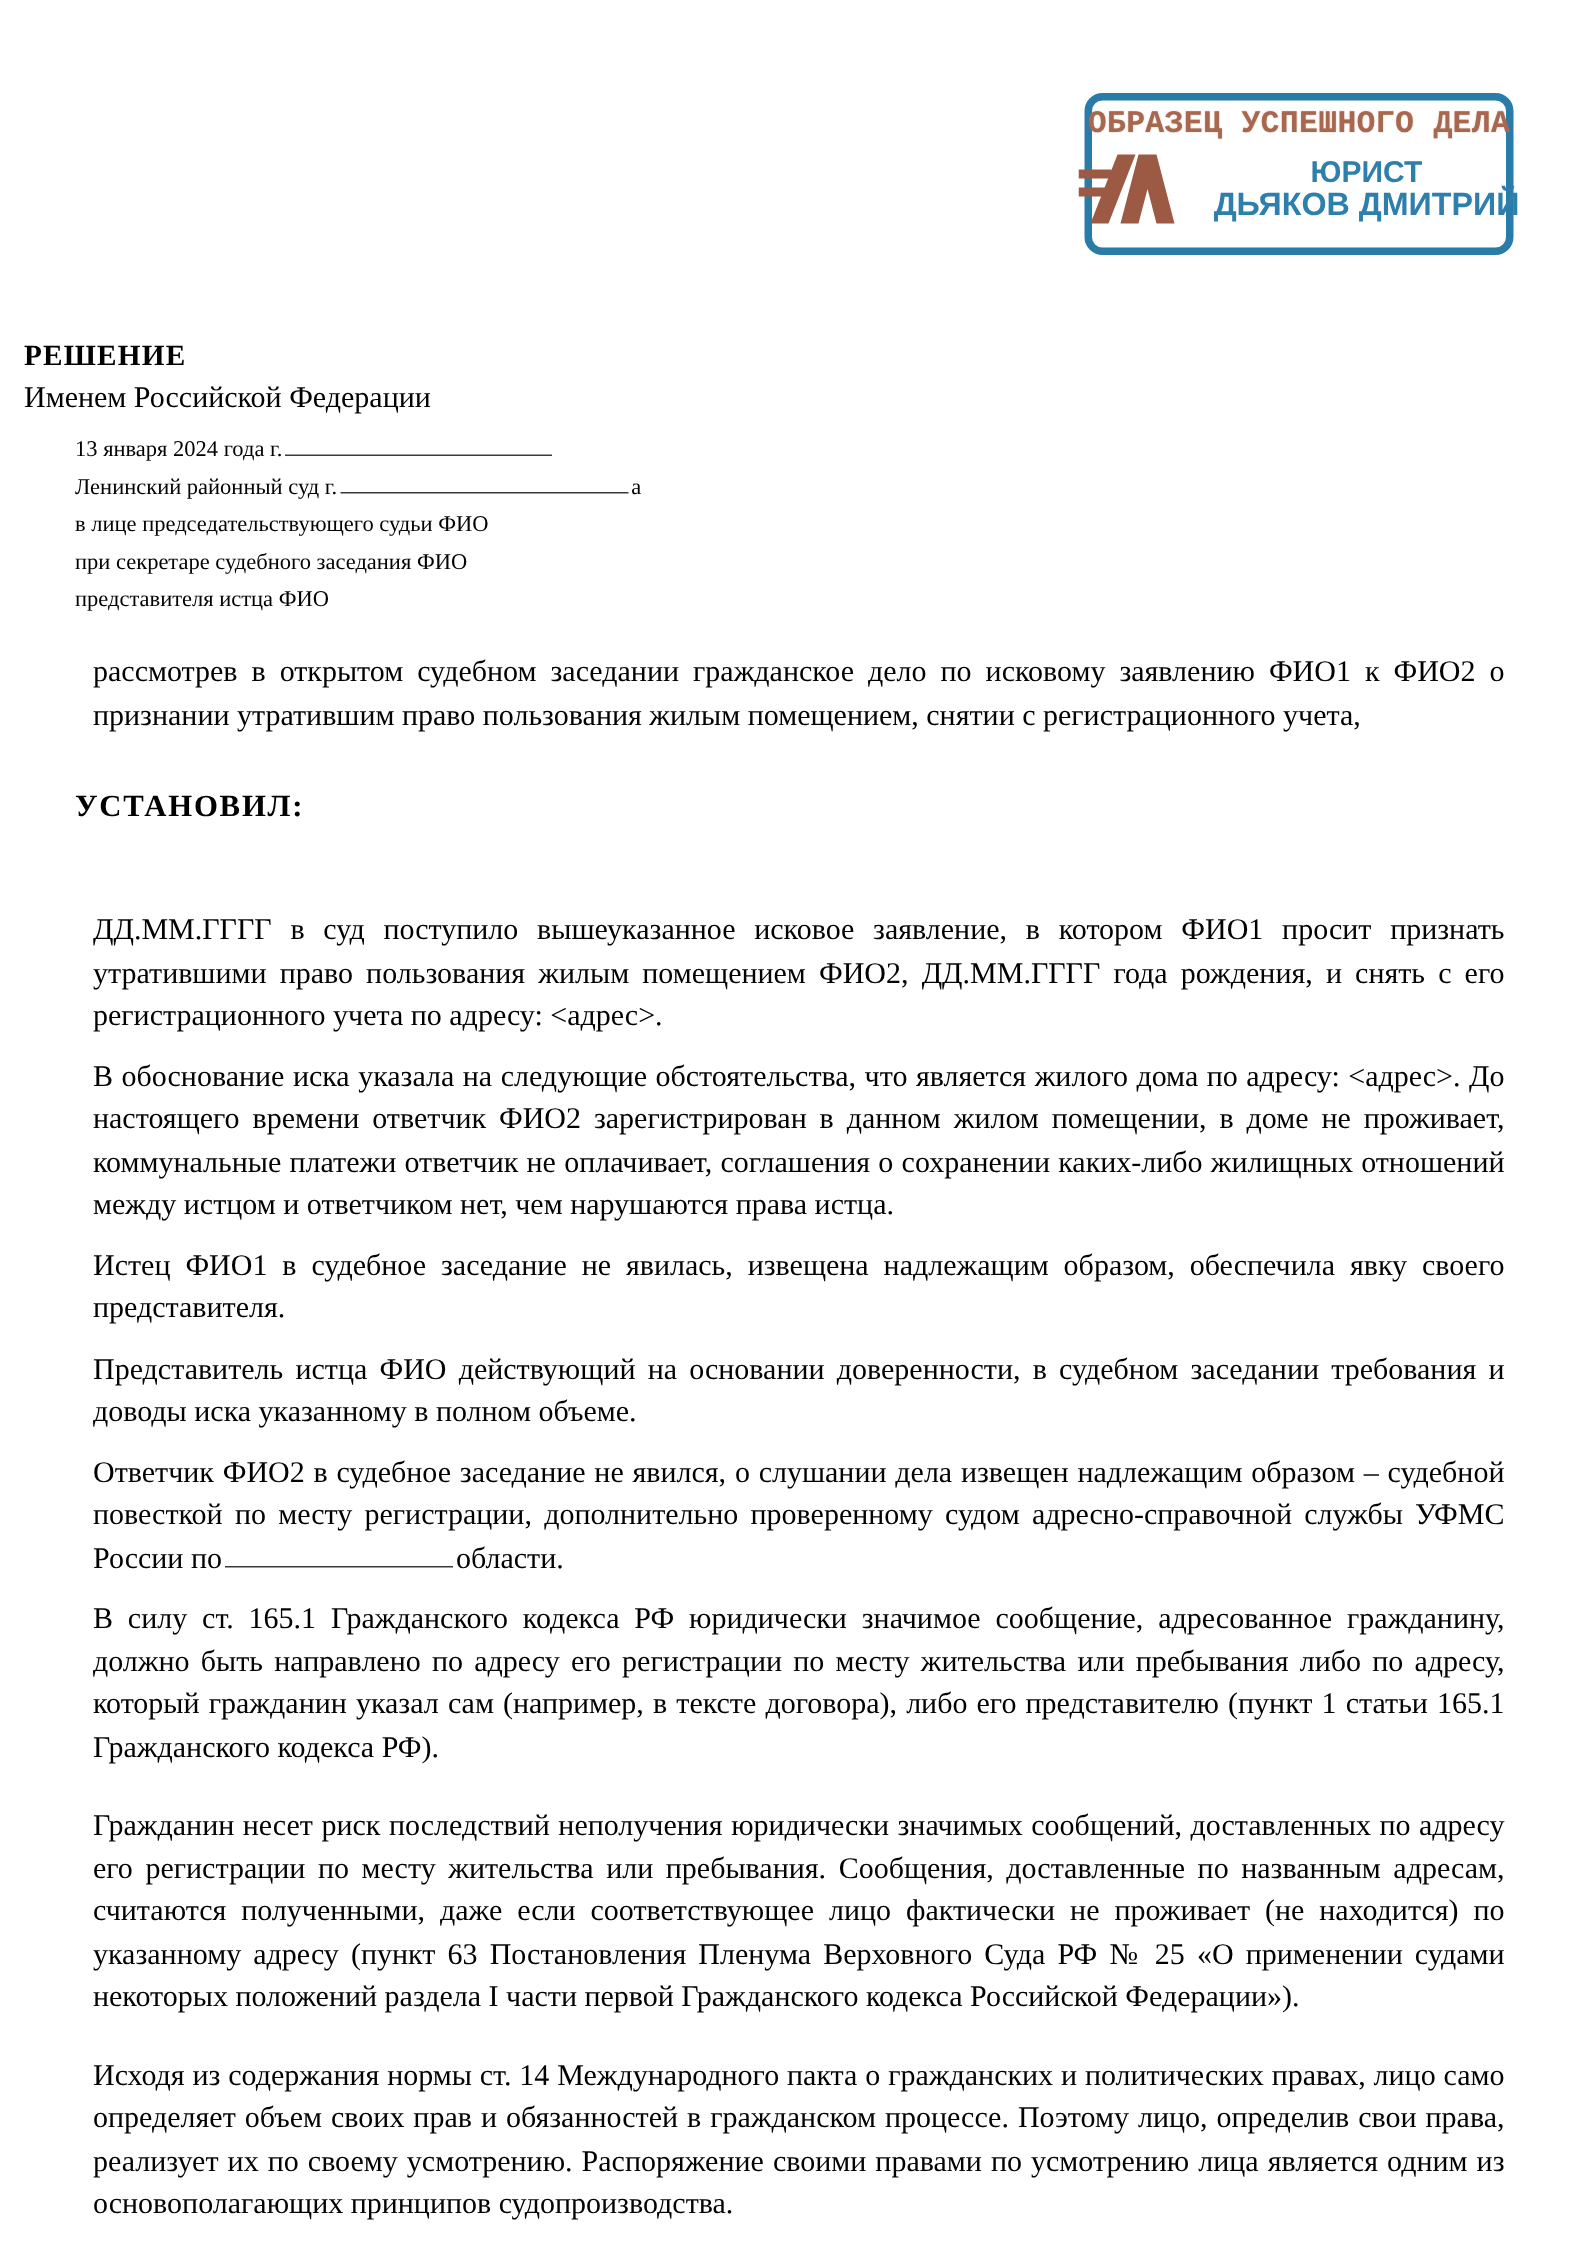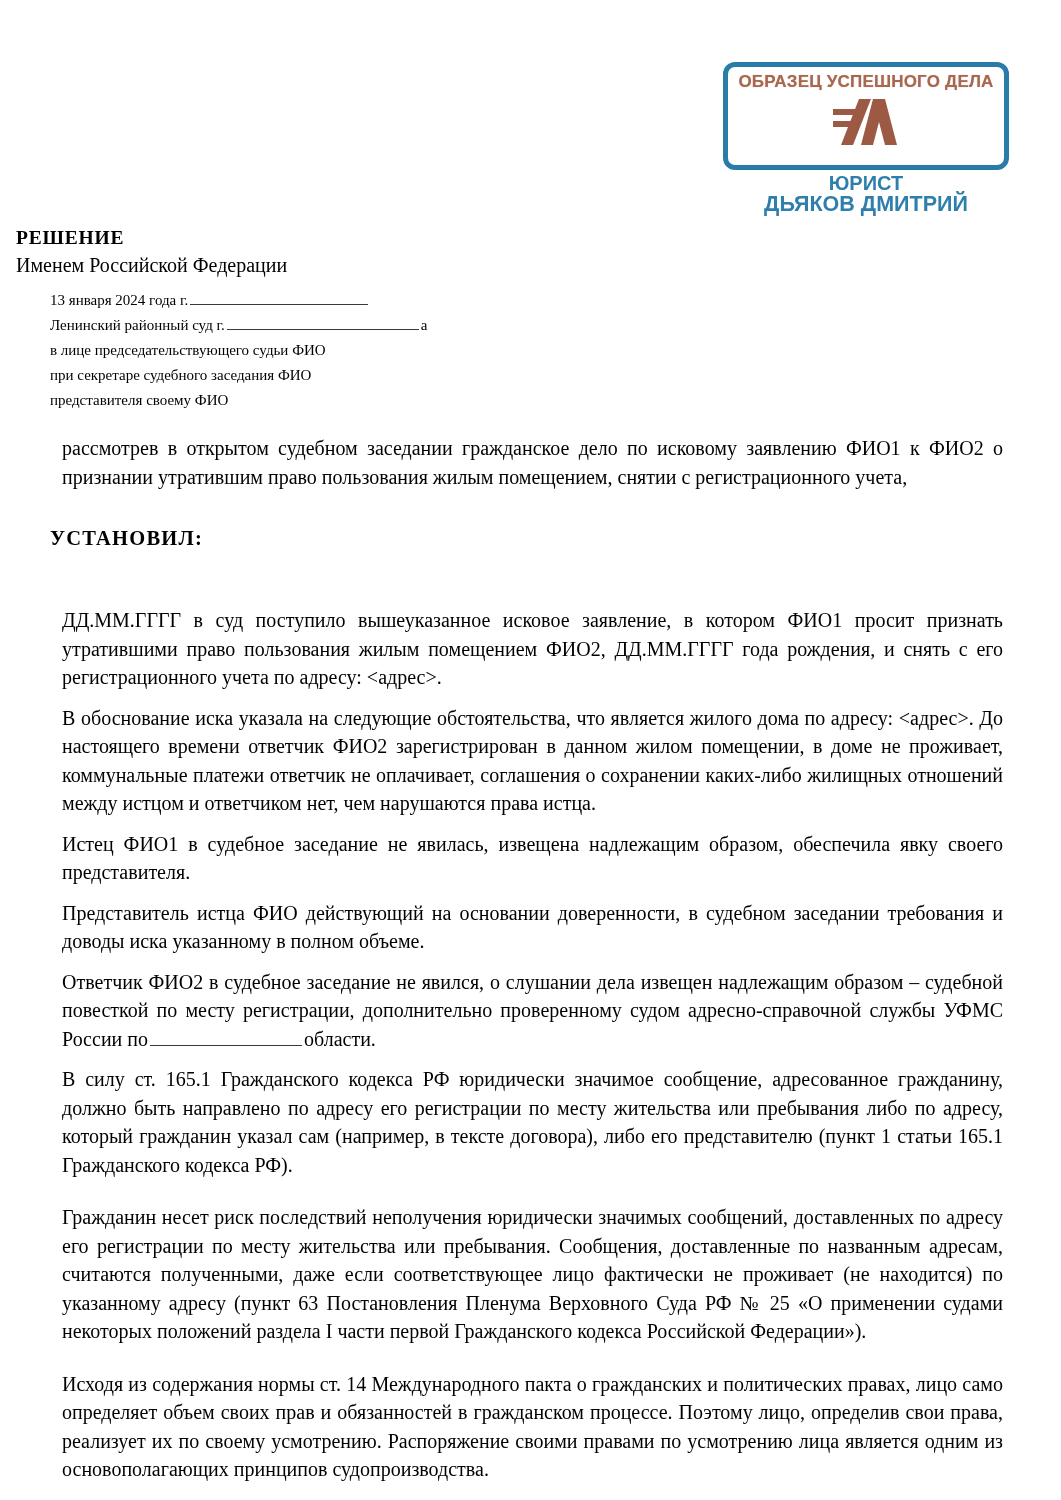--- a/index.html
+++ b/index.html
@@ -35,32 +35,32 @@
     border-radius: 12px;
     background: #ffffff;
     box-sizing: border-box;
     padding: 6px 8px 4px 8px;
     display: flex;
     flex-direction: column;
     align-items: center;
     justify-content: flex-start;
   }
   .stamp-top {
-    font-family: Liberation Sans, sans-serif;
-    font-weight: bold;
-    font-size: 17px;
+    font-family: Liberation Mono, monospace;
+    font-weight: bold;
+    font-size: 21px;
     letter-spacing: 0.2px;
     color: #a8674f;
     white-space: nowrap;
     line-height: 1.05;
     text-shadow: 0 0 1px rgba(168,103,79,0.55);
   }
   .stamp-body {
     display: flex;
-    flex-direction: column;
+    flex-direction: row;
     align-items: center;
     justify-content: center;
     width: 100%;
     margin-top: 4px;
     gap: 24px;
   }
   .stamp-mark {
     width: 66px;
     height: 54px;
     flex: 0 0 auto;
@@ -190,21 +190,21 @@
     <div class="hdr-line">
       <span>13 января 2024 года г.</span><span class="blank-rule rule-w1"></span>
     </div>
 
     <div class="hdr-line">
       <span>Ленинский районный суд г.</span><span class="blank-rule rule-w2"></span><span>а</span>
     </div>
 
     <div class="hdr-line">в лице председательствующего судьи  ФИО</div>
     <div class="hdr-line">при секретаре судебного заседания ФИО</div>
-    <div class="hdr-line">представителя своему ФИО</div>
+    <div class="hdr-line">представителя истца ФИО</div>
 
     <p class="para para-intro">рассмотрев в открытом судебном заседании гражданское дело по исковому заявлению ФИО1 к ФИО2 о признании утратившим право пользования жилым помещением, снятии с регистрационного учета,</p>
 
     <div class="section-head">УСТАНОВИЛ:</div>
 
     <p class="para body-start">ДД.ММ.ГГГГ в суд поступило вышеуказанное исковое заявление, в котором ФИО1 просит признать утратившими право пользования жилым помещением ФИО2, ДД.ММ.ГГГГ года рождения, и снять с его регистрационного учета по адресу: &lt;адрес&gt;.</p>
     <p class="para no-gap">В обоснование иска указала на следующие обстоятельства, что является жилого дома по адресу: &lt;адрес&gt;. До настоящего времени ответчик ФИО2 зарегистрирован в данном жилом помещении, в доме не проживает, коммунальные платежи ответчик не оплачивает, соглашения о сохранении каких-либо жилищных отношений между истцом и ответчиком нет, чем нарушаются права истца.</p>
     <p class="para no-gap">Истец ФИО1 в судебное заседание не явилась, извещена надлежащим образом, обеспечила явку своего представителя.</p>
     <p class="para no-gap">Представитель истца ФИО действующий на основании доверенности, в судебном заседании требования и доводы иска указанному в полном объеме.</p>
 

